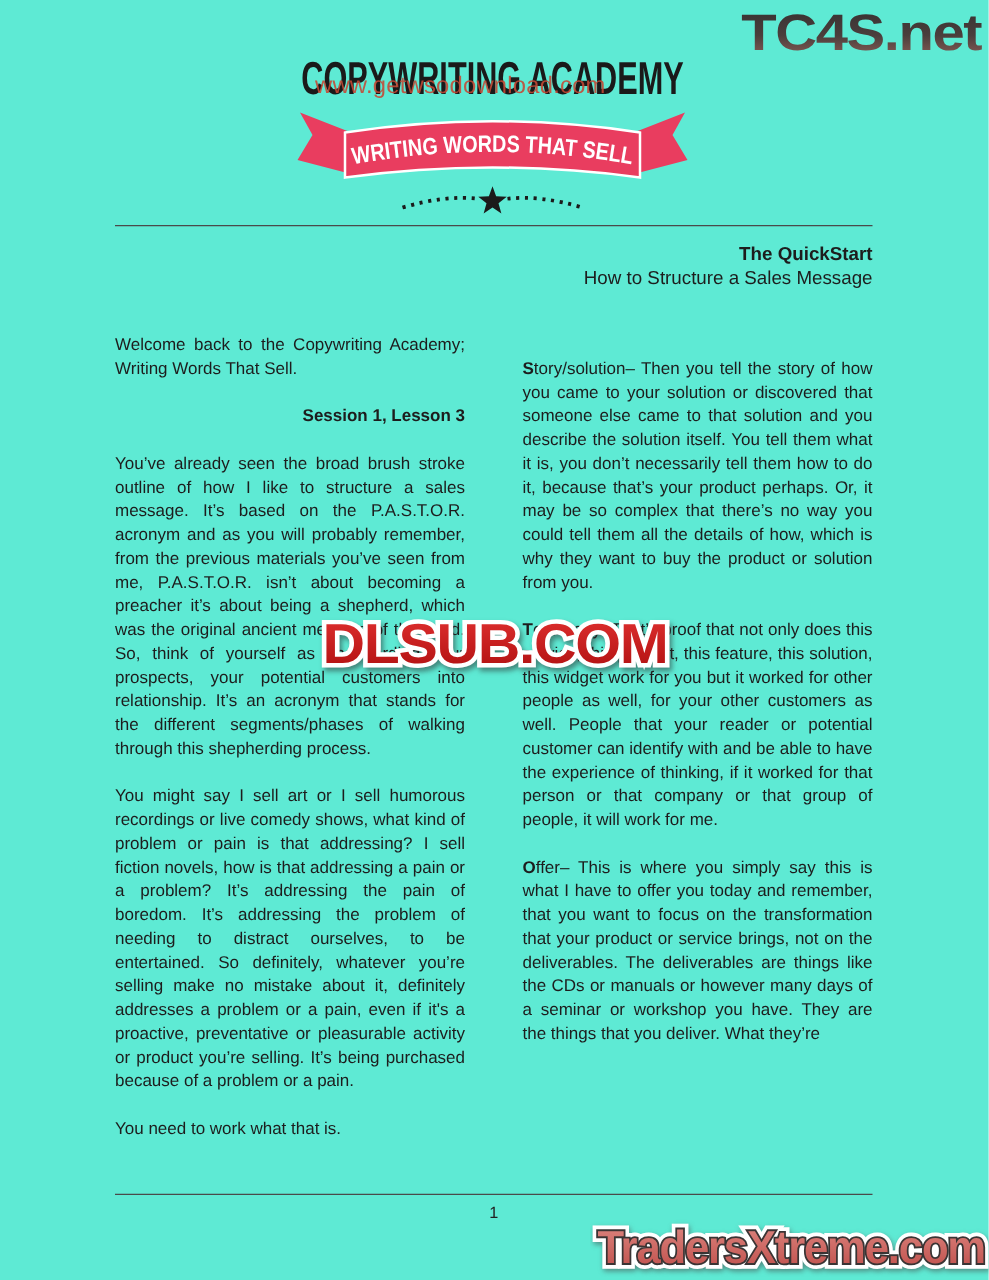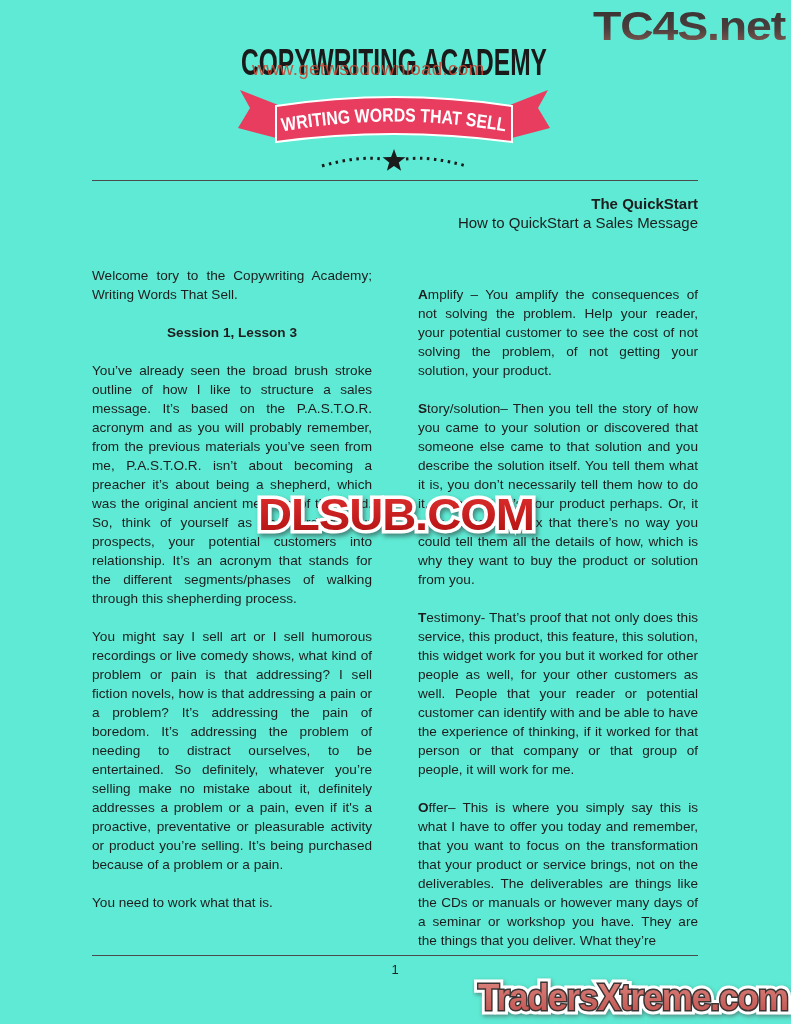--- a/index.html
+++ b/index.html
@@ -27,21 +27,21 @@
   .doc-title .t1 { font-weight:bold; font-size:15px; line-height:19px; }
   .doc-title .t2 { font-size:15px; line-height:19px; }
   
   .columns { position:absolute; left:92px; top:266px; width:606px; display:flex; gap:46px; z-index:1; }
   .col { width:280px; }
   .col-right { padding-top:19px; }
   .col p {
     margin:0 0 19px 0; font-size:13.6px; line-height:19px; text-align:justify;
     color:var(--text-black,#1d1d1d); hyphens:none;
   }
-  .col p.heading { text-align:center; }
+  .col p.heading { text-align:right; }
   
   .dlsub { position:absolute; left:246px; top:484px; z-index:10; }
   
   .page-num { position:absolute; left:92px; top:962px; width:606px; text-align:center; font-size:13px; color:#222; }
   .traders { position:absolute; left:472px; top:972px; z-index:10; }
 </style>
 </head>
 <body>
 
 <div class="page">
@@ -82,33 +82,32 @@
       <polygon points="158,63 160.9,70.9 169.4,71.3 162.8,76.5 165.1,84.7 158,80 150.9,84.7 153.2,76.5 146.6,71.3 155.1,70.9" fill="#1b1b1b"></polygon>
     </svg>
   </div>
 
   <div class="getwso">www.getwsodownload.com</div>
 
   <div class="rule rule-top"></div>
 
   <div class="doc-title">
     <div class="t1">The QuickStart</div>
-    <div class="t2">How to QuickStart a Sales Message</div>
+    <div class="t2">How to Structure a Sales Message</div>
   </div>
 
   <div class="columns">
     <div class="col col-left" id="col-left">
-        <p>Welcome tory to the Copywriting Academy; Writing Words That Sell.</p>
+        <p>Welcome back to the Copywriting Academy; Writing Words That Sell.</p>
         <p class="heading"><b>Session 1, Lesson 3</b></p>
         <p>You’ve already seen the broad brush stroke outline of how I like to structure a sales message. It’s based on the P.A.S.T.O.R. acronym and as you will probably remember, from the previous materials you’ve seen from me, P.A.S.T.O.R. isn’t about becoming a preacher it’s about being a shepherd, which was the original ancient meaning of the word. So, think of yourself as shepherding your prospects, your potential customers into relationship. It’s an acronym that stands for the different segments/phases of walking through this shepherding process.</p>
         <p>You might say I sell art or I sell humorous recordings or live comedy shows, what kind of problem or pain is that addressing? I sell fiction novels, how is that addressing a pain or a problem? It’s addressing the pain of boredom. It’s addressing the problem of needing to distract ourselves, to be entertained. So definitely, whatever you’re selling make no mistake about it, definitely addresses a problem or a pain, even if it's a proactive, preventative or pleasurable activity or product you’re selling. It’s being purchased because of a problem or a pain.</p>
         <p>You need to work what that is.</p>
       </div>
     <div class="col col-right" id="col-right">
-        <p><b>A</b>mplify – You amplify the consequences of not solving the problem. Help your reader, your potential customer to see the cost of not solving the problem, of not getting your solution, your product.</p>
         <p><b>S</b>tory/solution– Then you tell the story of how you came to your solution or discovered that someone else came to that solution and you describe the solution itself. You tell them what it is, you don’t necessarily tell them how to do it, because that’s your product perhaps. Or, it may be so complex that there’s no way you could tell them all the details of how, which is why they want to buy the product or solution from you.</p>
         <p><b>T</b>estimony- That’s proof that not only does this service, this product, this feature, this solution, this widget work for you but it worked for other people as well, for your other customers as well. People that your reader or potential customer can identify with and be able to have the experience of thinking, if it worked for that person or that company or that group of people, it will work for me.</p>
         <p><b>O</b>ffer– This is where you simply say this is what I have to offer you today and remember, that you want to focus on the transformation that your product or service brings, not on the deliverables. The deliverables are things like the CDs or manuals or however many days of a seminar or workshop you have. They are the things that you deliver. What they’re</p>
       </div>
   </div>
 
   <svg class="dlsub" width="300" height="64" viewBox="0 0 300 64">
     <defs>
       <linearGradient id="dlgrad" x1="0" y1="0" x2="0" y2="1">
         <stop offset="0" style="stop-color:var(--dlsub-red-top,#e23131)"></stop>

